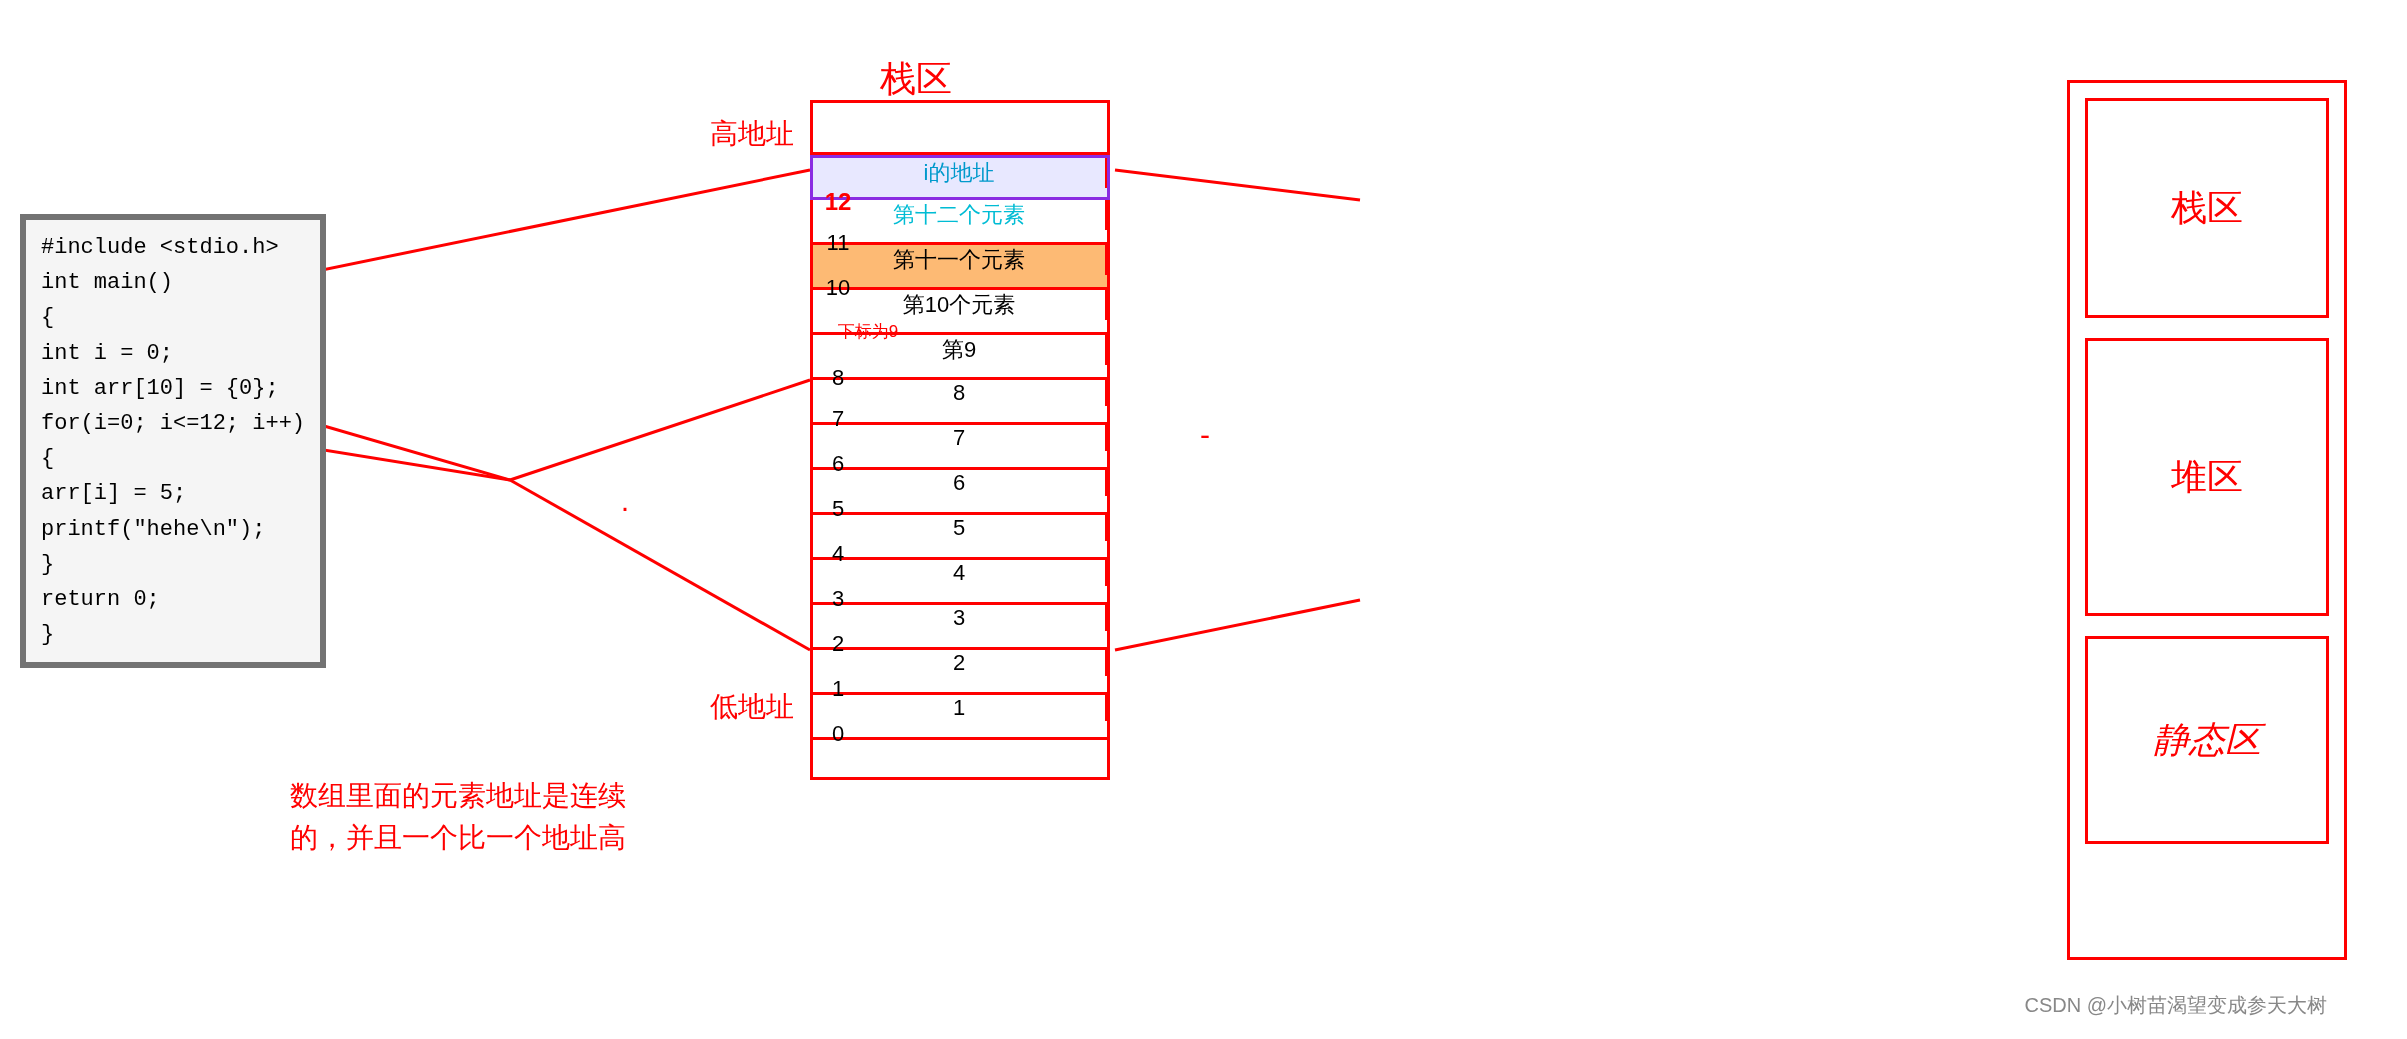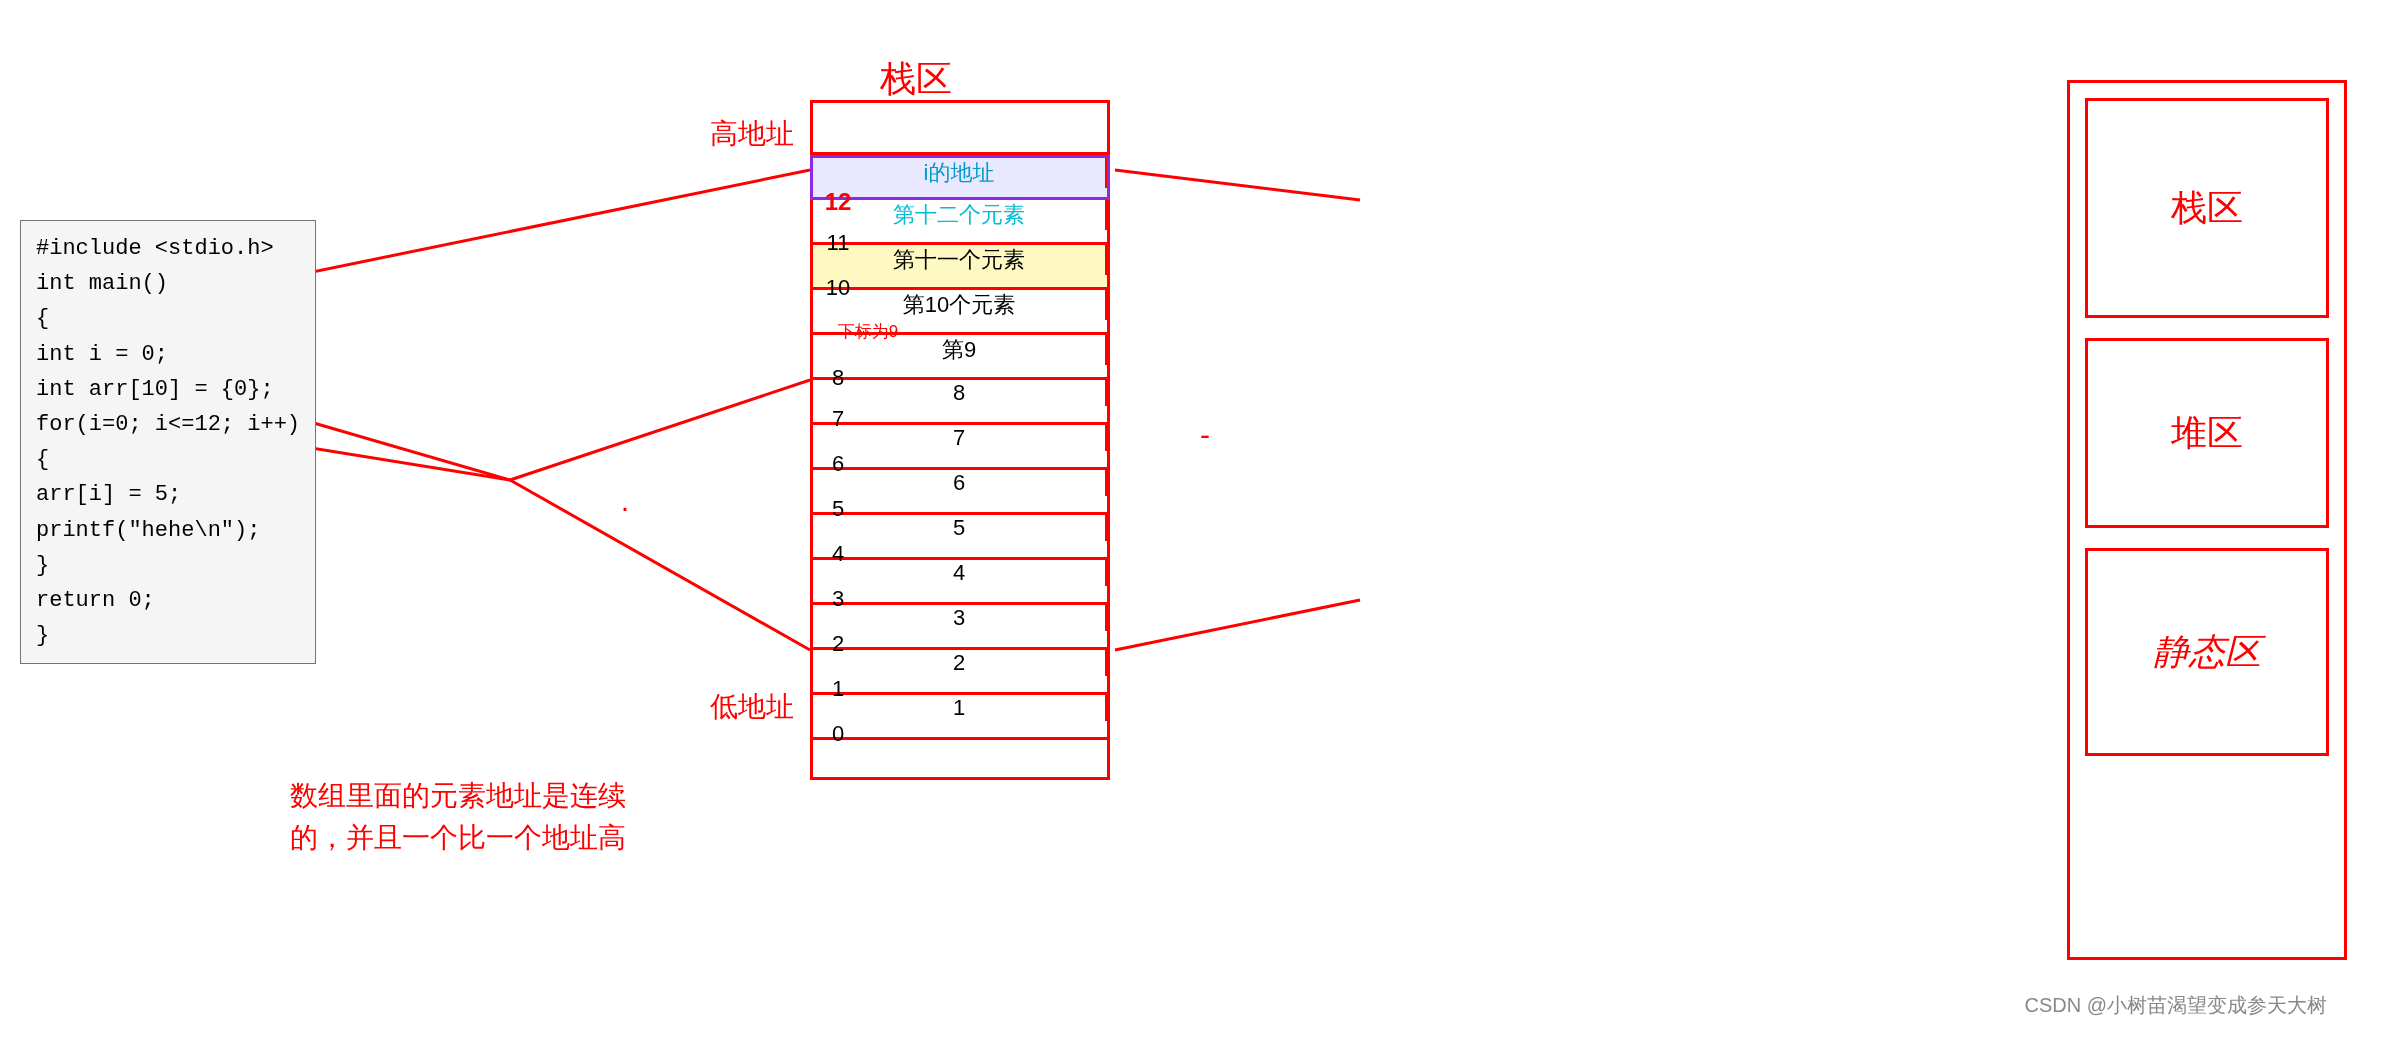--- a/index.html
+++ b/index.html
@@ -9,23 +9,23 @@
       width: 2407px;
       height: 1039px;
       position: relative;
       overflow: hidden;
     }
 
     
     .code-block {
       position: absolute;
       left: 20px;
-      top: 220px;
+      top: 214px;
       background: #f5f5f5;
-      border: 1px solid #737373;
+      border: 6px solid #737373;
       padding: 10px 15px;
       font-family: 'Courier New', monospace;
       font-size: 22px;
       line-height: 1.6;
       color: #000;
       min-width: 230px;
     }
 
     
     .stack-title {
@@ -75,21 +75,21 @@
     }
     .stack-row:first-child {
       border-top: 3px solid red;
     }
     .stack-row.i-addr-row {
       border: 3px solid #8a2be2;
       background: #e8e8ff;
       position: relative;
     }
     .stack-row.yellow-row {
-      background: #fef9c3;
+      background: #fdba74;
     }
 
     .stack-cell-left {
       flex: 1;
       display: flex;
       align-items: center;
       justify-content: center;
       font-size: 22px;
       border-right: 2px solid red;
       color: #000;
@@ -121,21 +121,21 @@
       border: 3px solid red;
       margin: 15px;
       display: flex;
       align-items: center;
       justify-content: center;
       font-size: 36px;
       color: red;
     }
 
     .region-zhan { height: 220px; }
-    .region-dui { height: 190px; margin-top: 20px; }
+    .region-dui { height: 278px; margin-top: 20px; }
     .region-static { height: 208px; margin-top: 20px; font-style: italic; }
 
     
     .bottom-annotation {
       position: absolute;
       bottom: 180px;
       left: 290px;
       color: red;
       font-size: 28px;
       line-height: 1.5;

